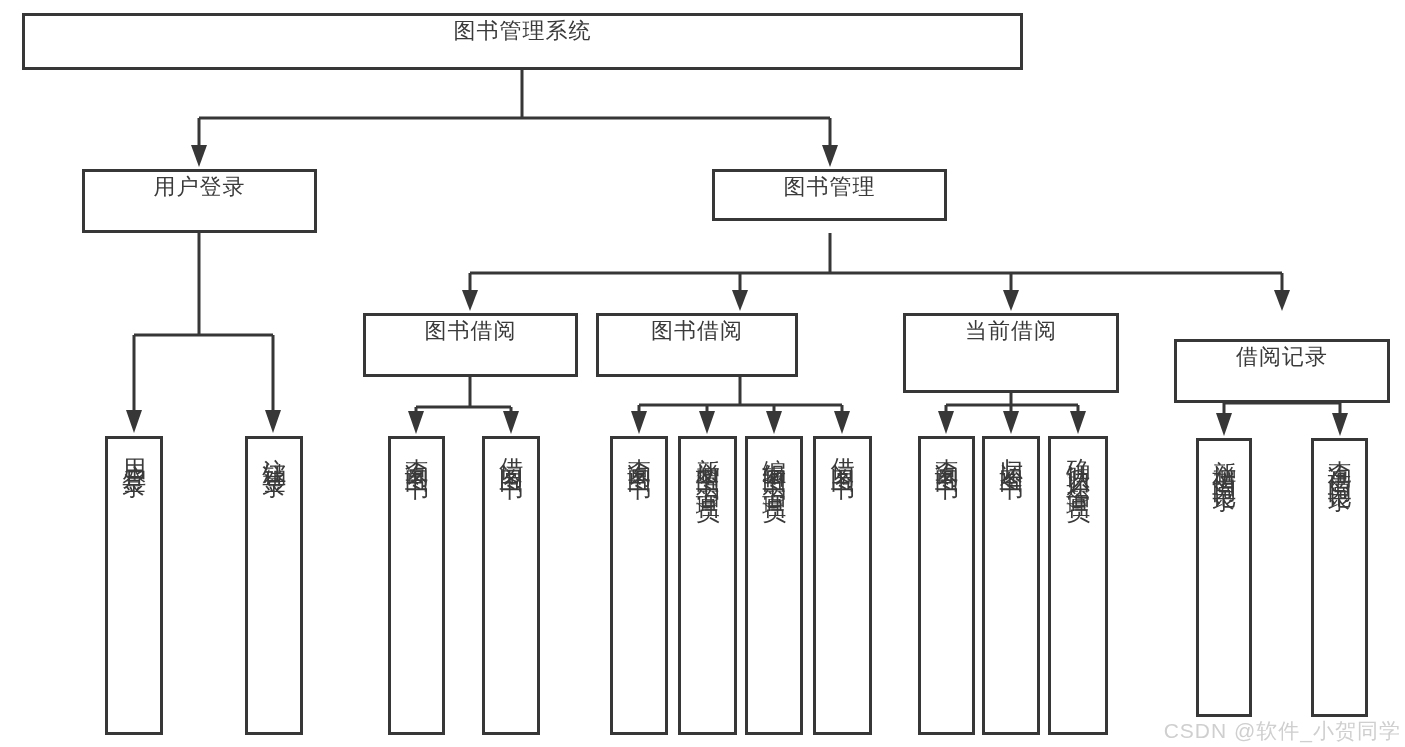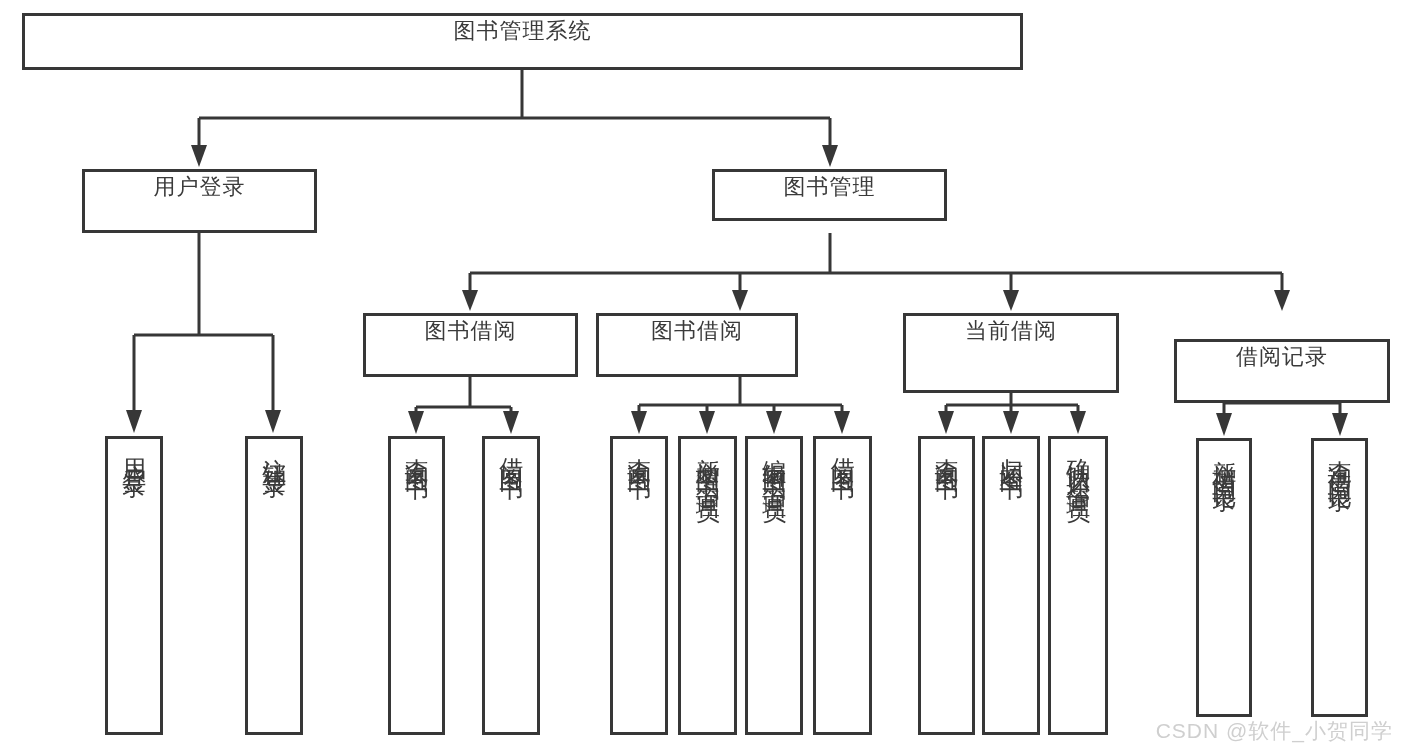--- a/index.html
+++ b/index.html
@@ -37,21 +37,21 @@
   .hbox { font-size: 22px; letter-spacing: 1px; }
   .vbox .vtext {
     writing-mode: vertical-rl;
     text-orientation: mixed;
     font-size: 24px;
     line-height: 1.1;
     letter-spacing: 6px;
   }
   .watermark {
     position: absolute;
-    right: 12px;
+    right: 4px;
     bottom: 2px;
     font-size: 21px;
     color: var(--wm);
     letter-spacing: 1px;
     z-index: 5;
     white-space: nowrap;
   }
 </style>
 </head>
 <body>

